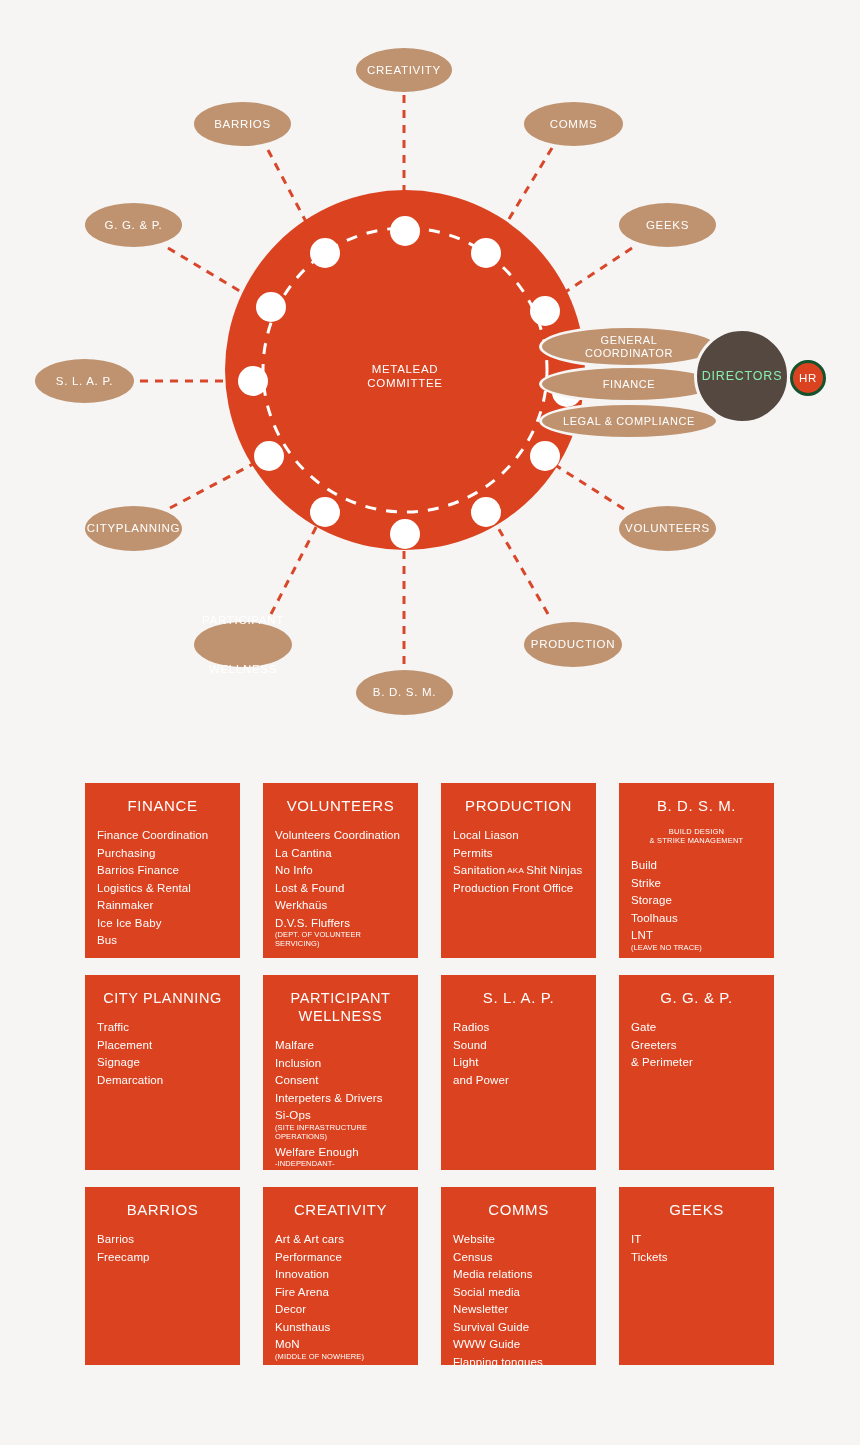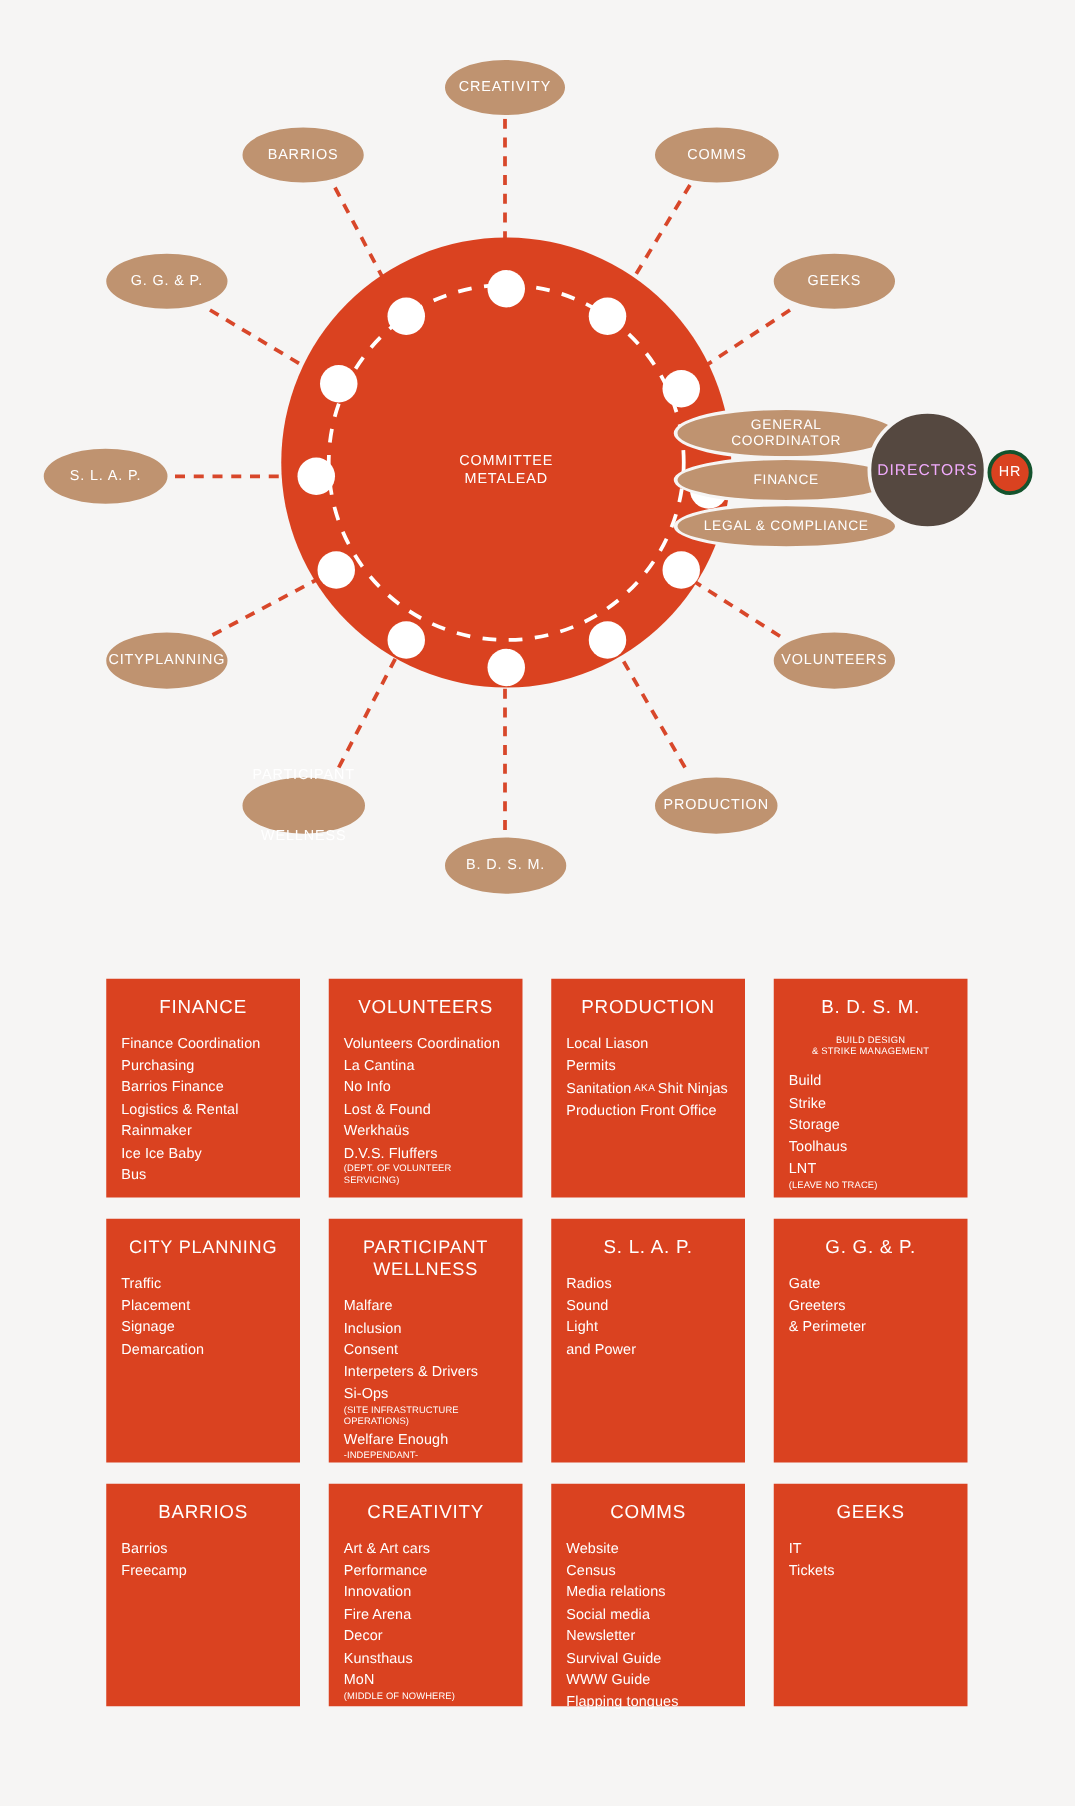--- a/index.html
+++ b/index.html
@@ -71,21 +71,21 @@
     z-index: 6;
   }
   #directors-circle {
     position: absolute;
     left: 694px; top: 328px;
     width: 96px; height: 96px;
     background: #554840;
     border: 3px solid #f6f5f4;
     border-radius: 50%;
     display: flex; align-items: center; justify-content: center;
-    color: #f0abfc;
+    color: #86efac;
     font-size: 12.5px;
     letter-spacing: 0.8px;
     z-index: 7;
   }
   #hr-circle {
     position: absolute;
     left: 790px; top: 360px;
     width: 36px; height: 36px;
     background: #da4220;
     border: 3px solid #14532d;
@@ -186,22 +186,22 @@
     <div class="core-dot" style="left:530px;top:441px;"></div>
     <div class="core-dot" style="left:471px;top:497px;"></div>
     <div class="core-dot" style="left:390px;top:519px;"></div>
     <div class="core-dot" style="left:310px;top:497px;"></div>
     <div class="core-dot" style="left:254px;top:441px;"></div>
     <div class="core-dot" style="left:238px;top:366px;"></div>
     <div class="core-dot" style="left:256px;top:292px;"></div>
     <div class="core-dot" style="left:310px;top:238px;"></div>
 
     <div id="core-label">
+      <div>METALEAD</div>
       <div>COMMITTEE</div>
-      <div>METALEAD</div>
     </div>
 
     <div class="dir-pill" style="left:539px;top:325px;width:180px;height:43px;flex-direction:column;">
       <span>GENERAL</span>
       <span>COORDINATOR</span>
     </div>
     <div class="dir-pill" style="left:539px;top:365px;width:180px;height:38px;">
       <span>FINANCE</span>
     </div>
     <div class="dir-pill" style="left:539px;top:402px;width:180px;height:38px;">

